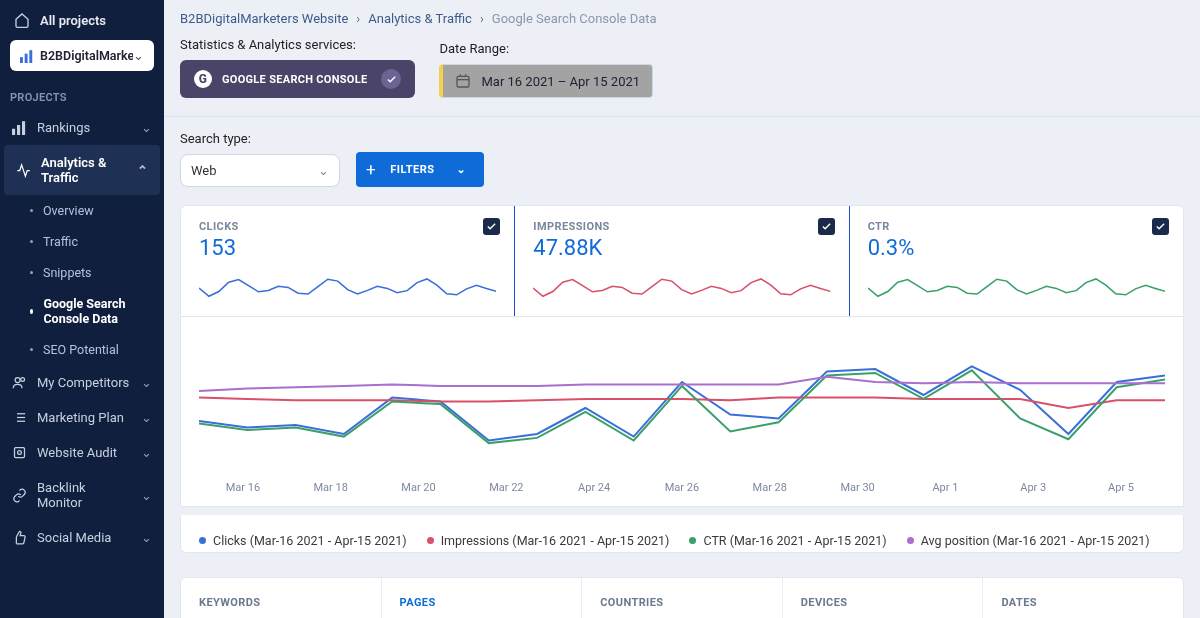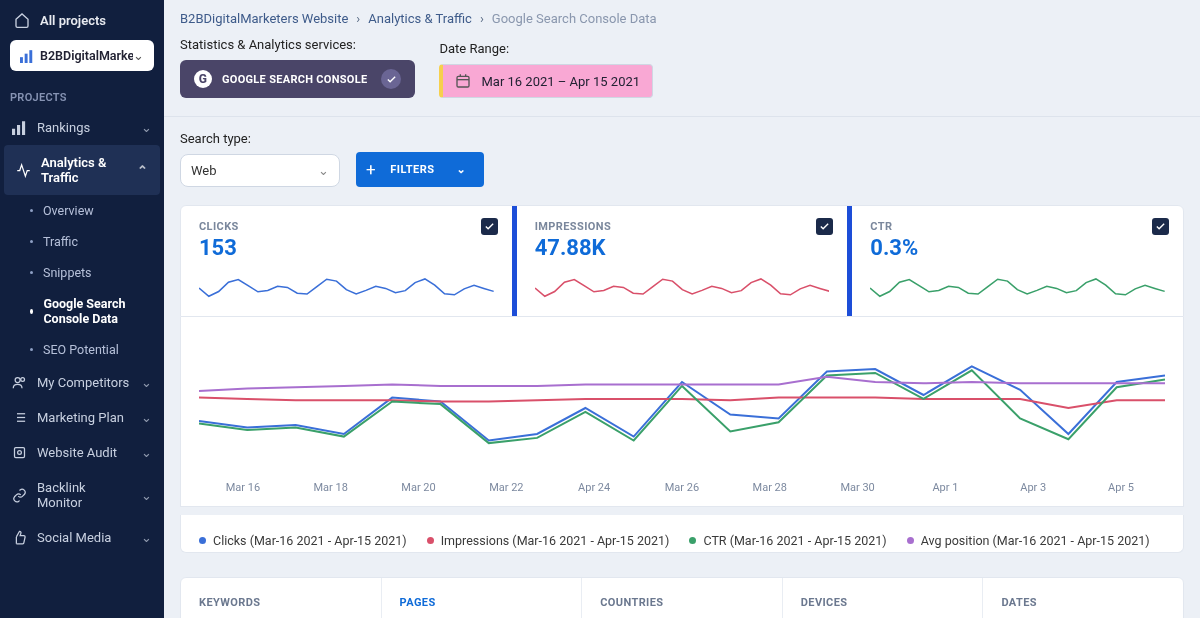--- a/index.html
+++ b/index.html
@@ -18,30 +18,30 @@
   .sub-item.active .dot{background:#fff;width:5px;height:5px}
   .main{flex:1;overflow:auto;display:flex;flex-direction:column}
   .crumbs{display:flex;align-items:center;gap:8px;padding:11px 16px;font-size:13px;color:#5a6b85}
   .crumbs .lk{color:#3e5b8a;cursor:pointer}
   .crumbs .cur{color:#8a97ae}
   .filters-row{display:flex;align-items:flex-end;gap:24px;padding:0 16px 18px;border-bottom:1px solid #dde3ec}
   .lbl{font-size:13px;color:#222;margin-bottom:8px}
   .gsc-btn{background:#4a4568;color:#fff;border-radius:6px;padding:9px 14px;display:flex;align-items:center;gap:10px;font-size:11px;font-weight:700;letter-spacing:.3px;cursor:pointer}
   .gsc-btn .g{width:18px;height:18px;border-radius:50%;background:#fff;color:#4a4568;display:flex;align-items:center;justify-content:center;font-weight:800;font-size:12px}
   .gsc-btn .ck{width:20px;height:20px;border-radius:50%;background:#6a6594;display:flex;align-items:center;justify-content:center;margin-left:4px}
-  .date-box{border:1px solid #cfd7e3;border-left:4px solid #f6d04d;background:#f9a8d4;border-radius:4px;padding:8px 12px;display:flex;align-items:center;gap:10px;font-size:13px;color:#223;cursor:pointer}
+  .date-box{border:1px solid #cfd7e3;border-left:4px solid #f6d04d;background:#a3a3a3;border-radius:4px;padding:8px 12px;display:flex;align-items:center;gap:10px;font-size:13px;color:#223;cursor:pointer}
   .row2{display:flex;align-items:flex-end;gap:16px;padding:14px 16px 18px}
   .select{width:160px;border:1px solid #cfd7e3;background:#fff;border-radius:8px;padding:8px 10px;display:flex;align-items:center;justify-content:space-between;cursor:pointer;font-size:13px}
   .filters-btn{background:#0f6bd8;color:#fff;border-radius:4px;padding:9px 18px 9px 10px;display:flex;align-items:center;gap:14px;font-size:11px;font-weight:700;letter-spacing:.5px;cursor:pointer}
   .filters-btn .plus{font-size:17px;font-weight:400;line-height:1}
   .cards{display:flex;background:#fff;margin:0 16px;border-radius:6px 6px 0 0;border:1px solid #e2e7ef}
-  .card{flex:1;border-right:5px solid #1d4ed8;padding:14px 18px;position:relative}
+  .card{flex:1;border-right:1px solid #1d4ed8;padding:14px 18px;position:relative}
   .card:last-child{border-right:0}
   .card .ttl{font-size:11px;font-weight:700;letter-spacing:.4px;color:#7a879c;text-transform:uppercase}
-  .card .val{font-size:22px;font-weight:700;color:#0f6bd8;margin-top:2px}
+  .card .val{font-size:22px;font-weight:400;color:#0f6bd8;margin-top:2px}
   .checkbox{position:absolute;right:14px;top:12px;width:17px;height:17px;border-radius:3px;background:#1b2a4a;display:flex;align-items:center;justify-content:center;cursor:pointer}
   .spark{margin-top:14px;height:28px;width:100%}
   .bigchart{background:#fff;margin:0 16px;border:1px solid #e2e7ef;border-top:0;padding:26px 18px 12px}
   .chart{width:100%;height:130px}
   .xaxis{display:flex;margin-top:8px;font-size:11px;color:#7d8aa0}
   .xaxis span{flex:1;text-align:center}
   .legend{display:flex;gap:20px;padding:18px 18px 4px 18px;font-size:12.5px;color:#3a3a3a;flex-wrap:wrap;background:#fff;margin:8px 16px;border:1px solid #e2e7ef;border-top:0;border-radius:0 0 6px 6px}
   .legend .li{display:flex;align-items:center;gap:7px}
   .legend .d{width:7px;height:7px;border-radius:50%}
   .tabs{display:flex;background:#fff;margin:16px 16px 0;border:1px solid #e2e7ef;border-radius:6px 6px 0 0}

